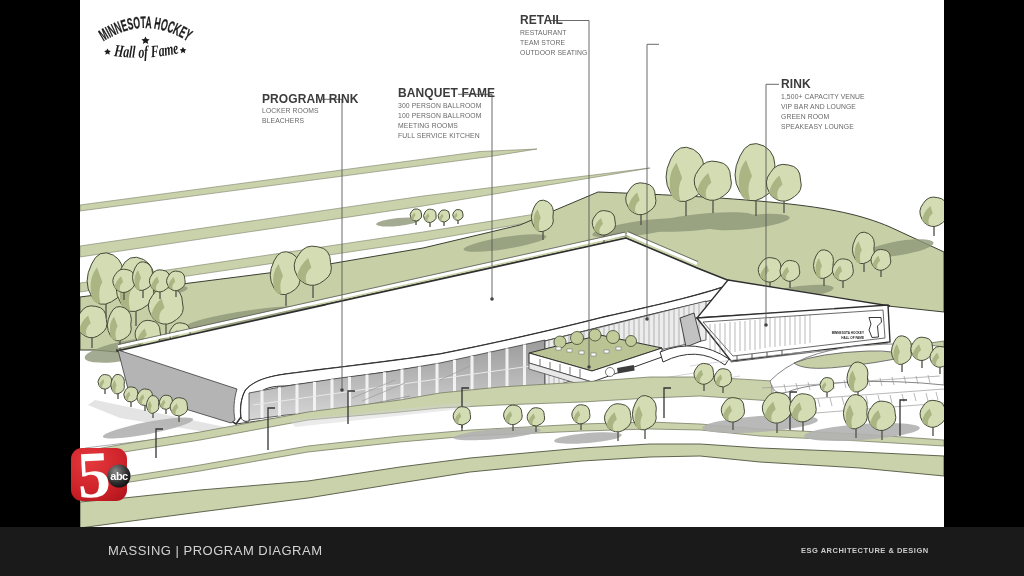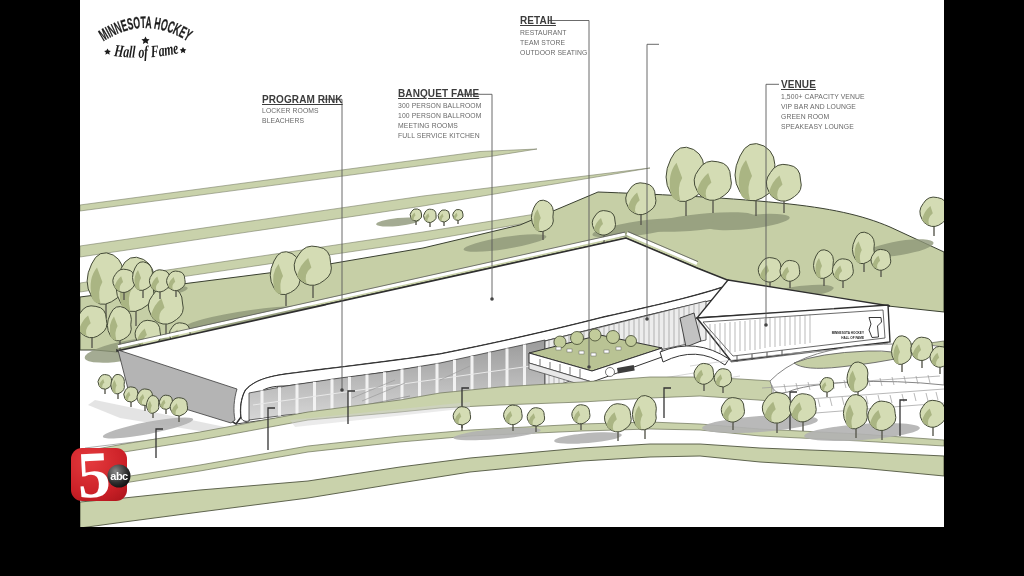--- a/index.html
+++ b/index.html
@@ -1,20 +1,20 @@
 <!DOCTYPE html>
 <html><head>
 <meta charset="utf-8">
 <style>
   html,body{margin:0;padding:0;background:#000;}
   #stage{position:relative;width:1024px;height:576px;overflow:hidden;background:#000;
          font-family:"Liberation Sans", sans-serif;}
   #canvas{position:absolute;left:80px;top:0;width:864px;height:527px;background:#ffffff;}
   .lbl{position:absolute;z-index:5;}
-  .lbl .t{font-weight:bold;font-size:10px;color:#3c3c3c;letter-spacing:.1px;line-height:9.4px;text-decoration:underline;}
+  .lbl .t{font-weight:bold;font-size:12px;color:#3c3c3c;letter-spacing:.1px;line-height:9.4px;}
   .lbl .s{font-size:6.8px;color:#686868;letter-spacing:.1px;line-height:10px;margin-top:2.5px;}
   #bar{position:absolute;left:0;top:527px;width:1024px;height:49px;background:#1a1a1a;z-index:6;}
   #bar .m{position:absolute;left:108px;top:16px;font-size:13px;color:#d2d2d2;letter-spacing:.5px;}
   #bar .e{position:absolute;left:801px;top:19px;font-size:7.5px;font-weight:bold;color:#cccccc;letter-spacing:.5px;}
 </style>
 </head>
 <body>
 <div id="stage">
 
   <div id="canvas"></div>
@@ -439,17 +439,23 @@
     <div class="s">300 PERSON BALLROOM<br>100 PERSON BALLROOM<br>MEETING ROOMS<br>FULL SERVICE KITCHEN</div>
   </div>
 
   <div class="lbl" style="left:520px;top:15.6px">
     <div class="t">RETAIL</div>
     <div class="s">RESTAURANT<br>TEAM STORE<br>OUTDOOR SEATING</div>
   </div>
 
 
   <div class="lbl" style="left:781px;top:79.6px">
-    <div class="t">VENUE</div>
+    <div class="t">RINK</div>
     <div class="s">1,500+ CAPACITY VENUE<br>VIP BAR AND LOUNGE<br>GREEN ROOM<br>SPEAKEASY LOUNGE</div>
   </div>
 
+  <div id="bar">
+
+    <div class="m">MASSING | PROGRAM DIAGRAM</div>
+
+    <div class="e">ESG ARCHITECTURE &amp; DESIGN</div>
+  </div>
 </div>
 
 </body></html>

